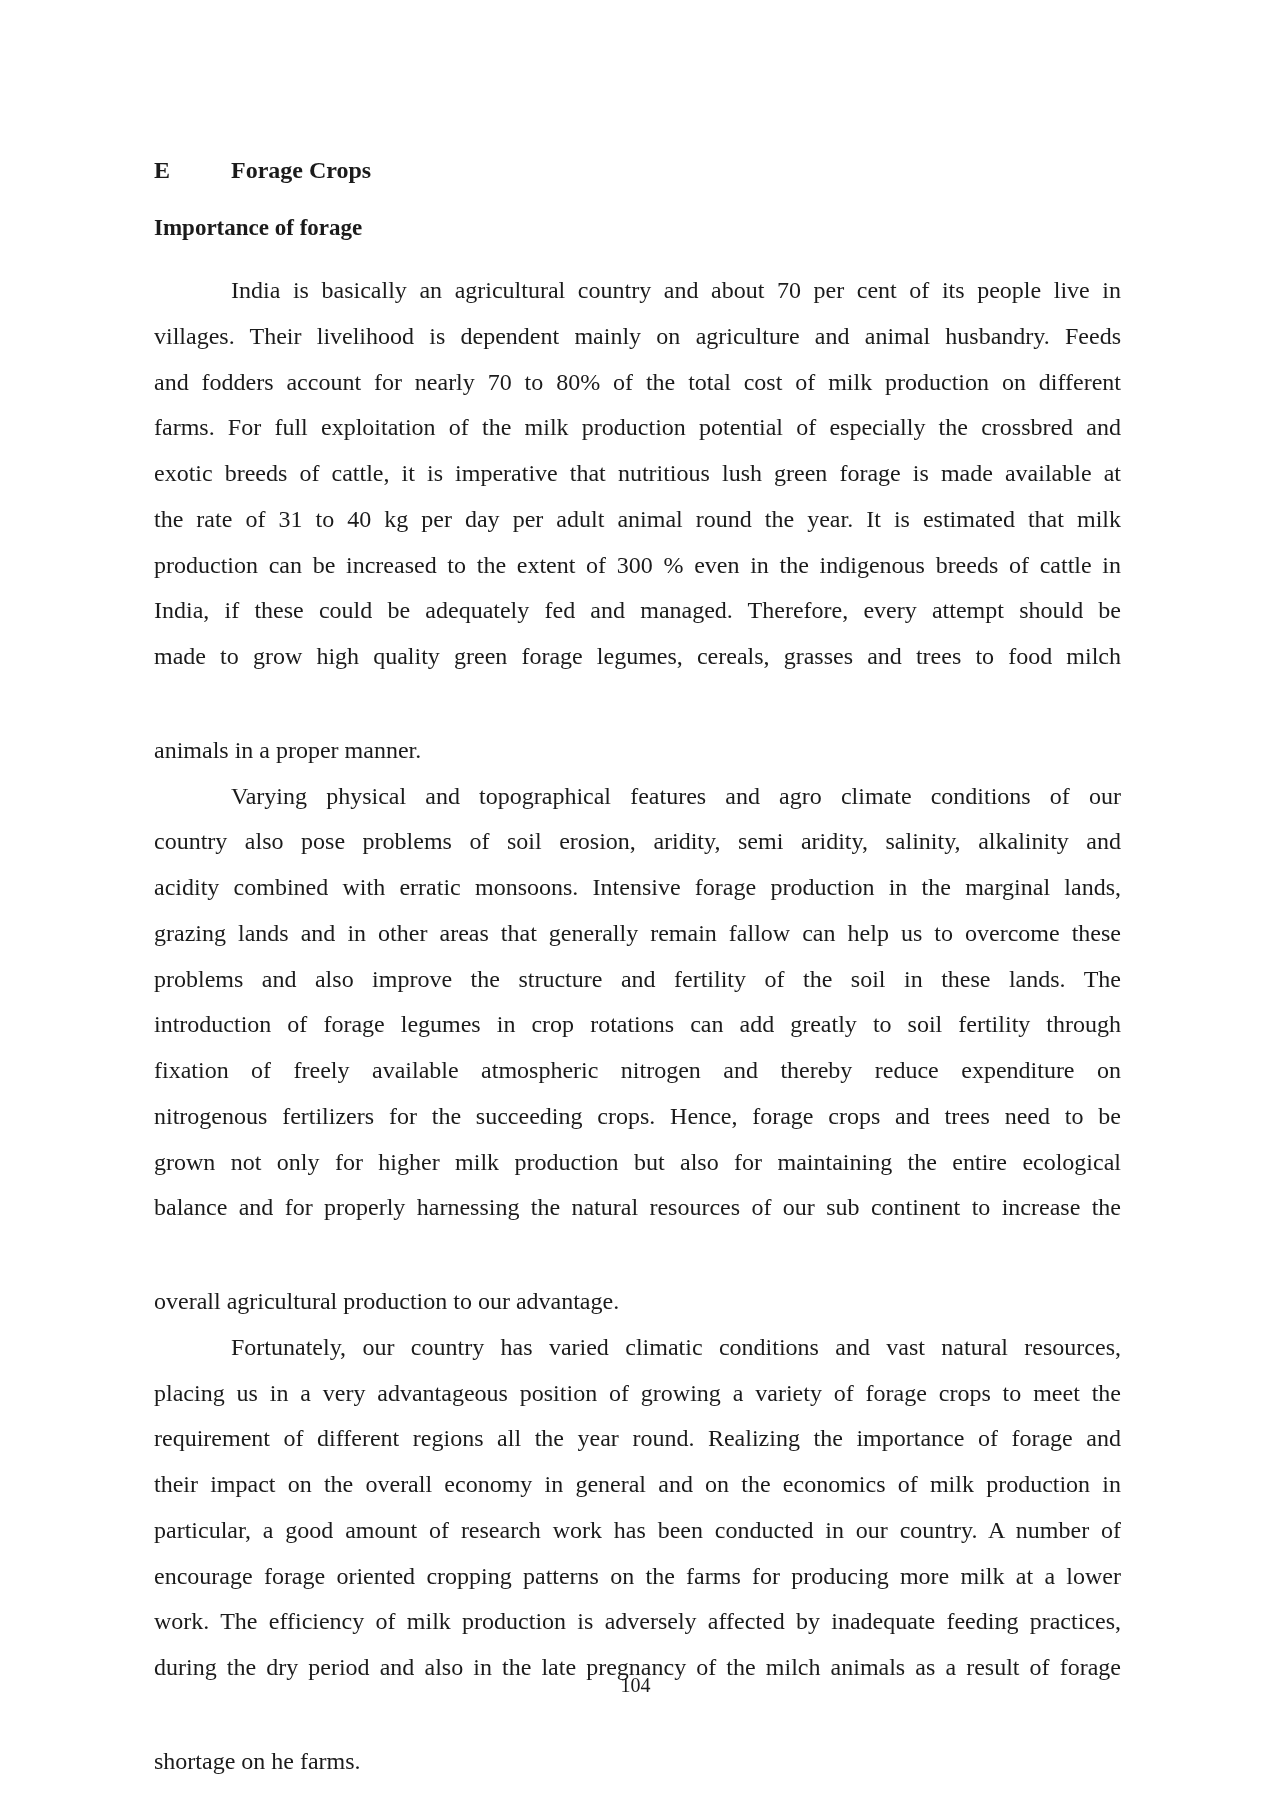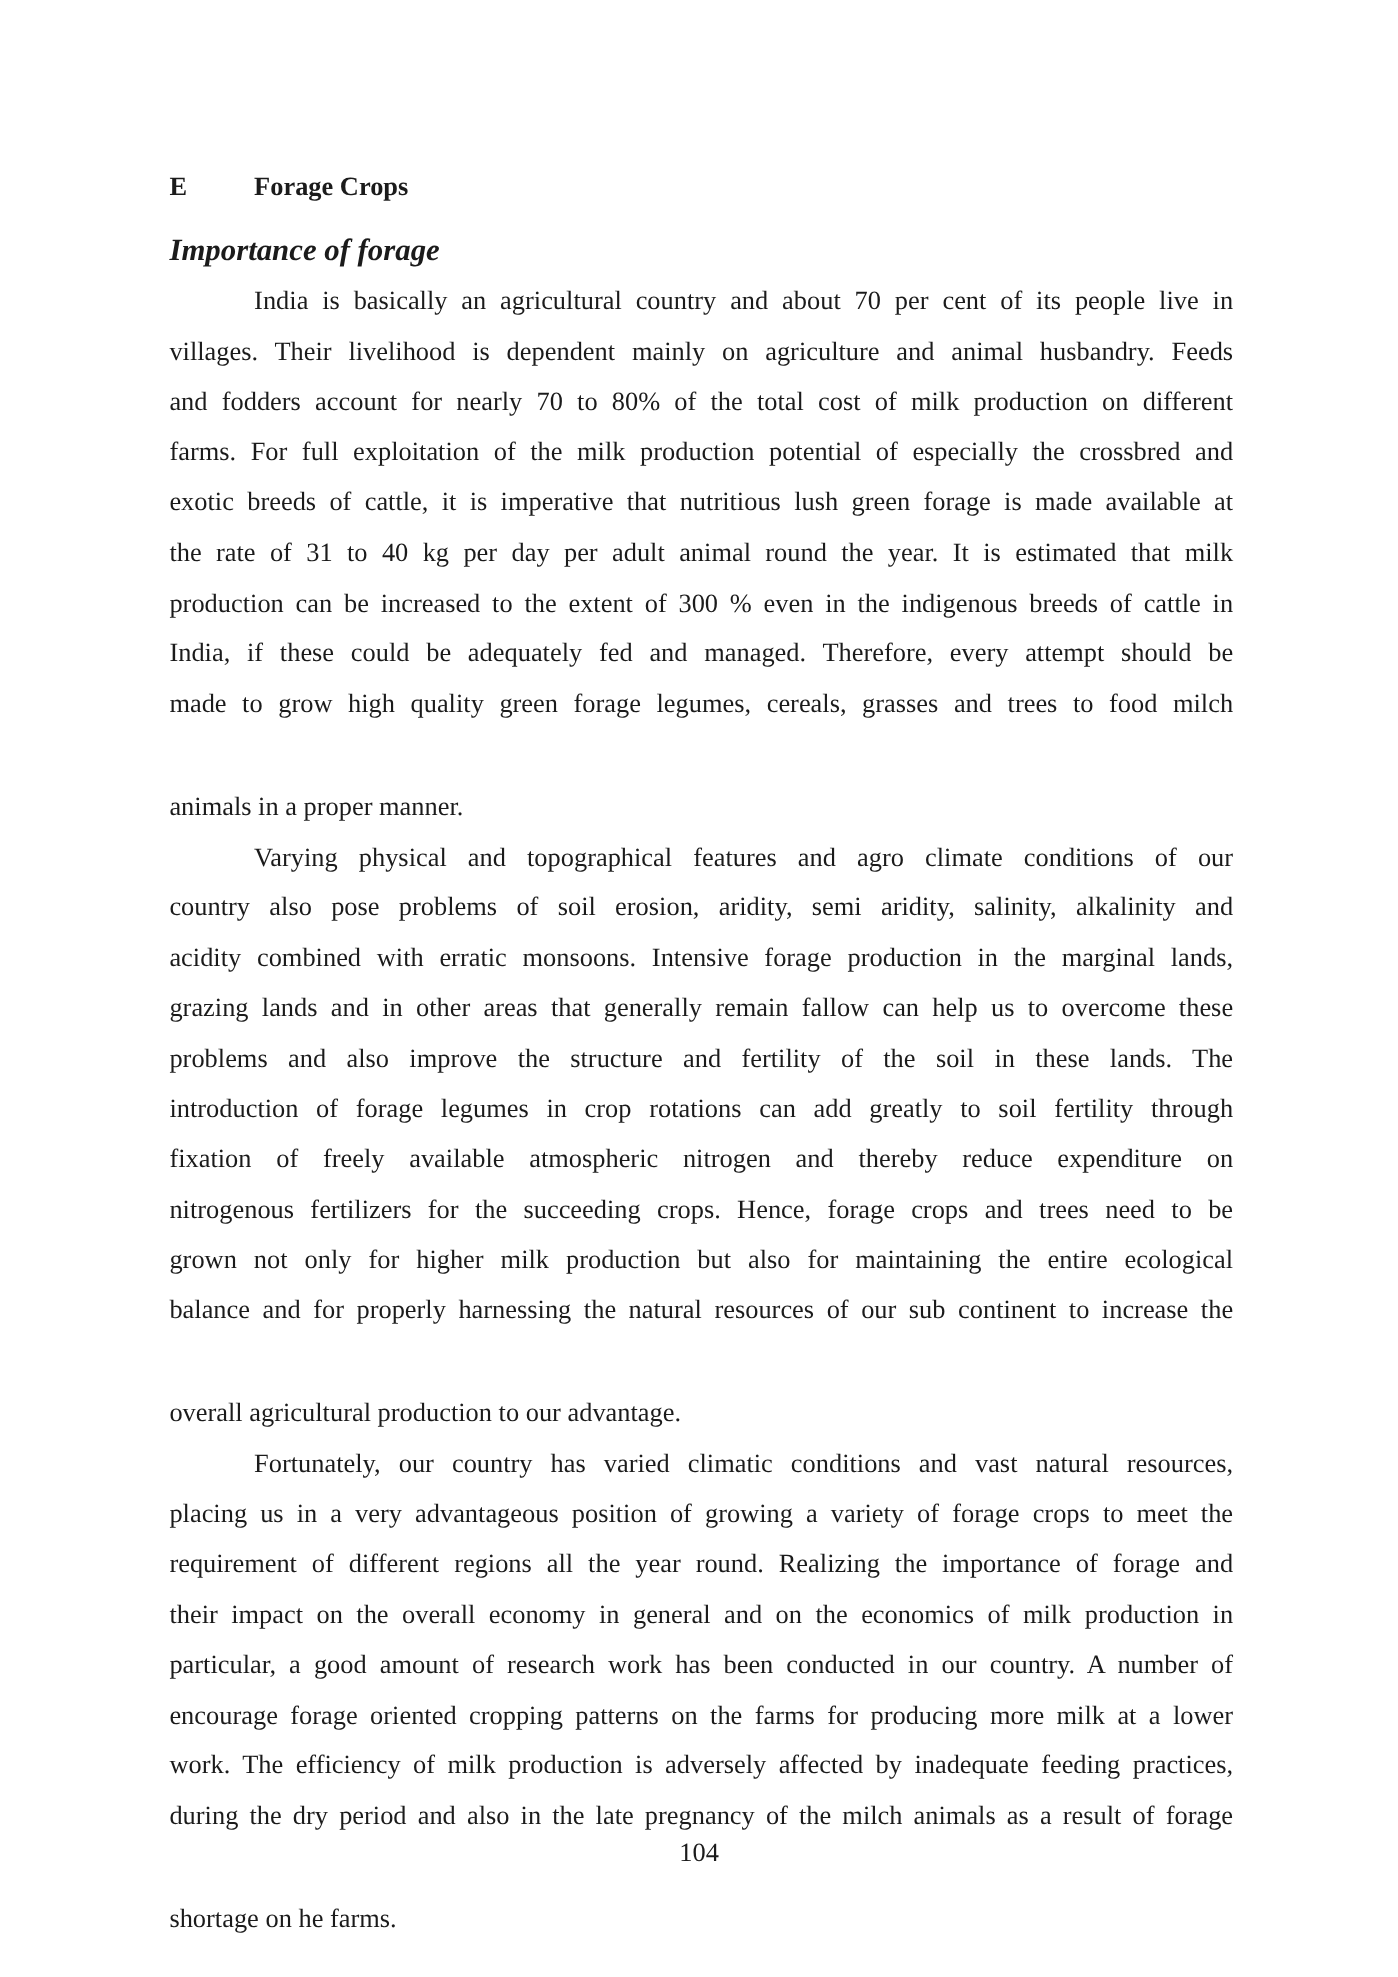--- a/index.html
+++ b/index.html
@@ -32,30 +32,29 @@
     white-space: nowrap;
   }
   .section-heading .letter {
     display: inline-block;
     width: 77px;
   }
   .sub-heading {
     position: absolute;
     left: 154px;
     top: 212px;
-    font-size: 28px;
+    font-size: 23px;
     font-weight: bold;
     line-height: 32px;
     white-space: nowrap;
-    font-style: italic;
   }
   .body-text {
     position: absolute;
     left: 154px;
-    top: 258px;
+    top: 274px;
     width: 967px;
     font-size: 24px;
   }
   .line {
     display: block;
     height: 45.75px;
     line-height: 32px;
     text-align: justify;
     text-align-last: justify;
     white-space: nowrap;
@@ -75,21 +74,21 @@
   }
   .line.last .txt {
     text-align-last: left;
   }
   .page-number {
     position: absolute;
     left: 0;
     width: 1271px;
     top: 1669px;
     text-align: center;
-    font-size: 24px;
+    font-size: 20px;
     line-height: 32px;
   }
 </style>
 </head>
 <body>
 
 <div class="page">
 
   <div class="section-heading">
     <span class="letter">E</span><span>Forage Crops</span>

